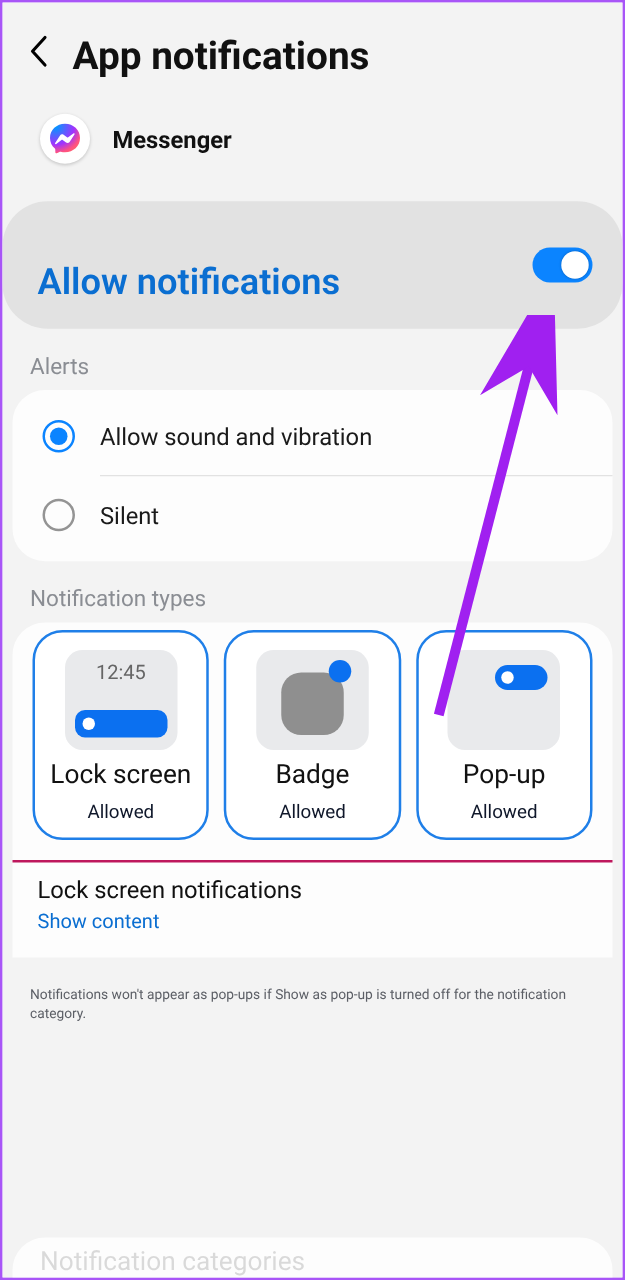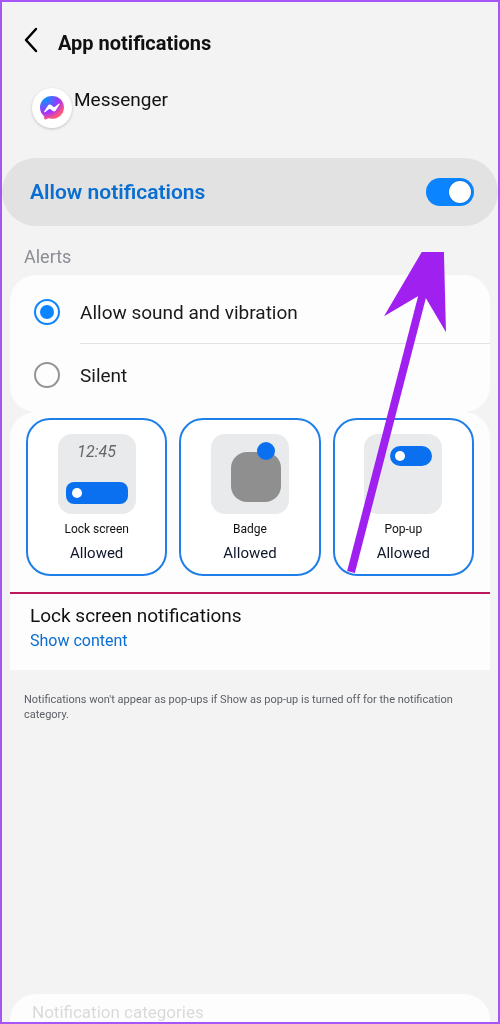--- a/index.html
+++ b/index.html
@@ -25,31 +25,32 @@
     align-items: center;
     padding: 24px 20px 16px 20px;
     gap: 18px;
   }
   .back-icon {
     font-size: 26px;
     font-weight: 300;
     color: #000;
   }
   .page-title {
-    font-size: 20px;
+    font-size: 31px;
     font-weight: 700;
     color: #111;
   }
 
   
   .app-row {
     display: flex;
-    align-items: flex-start;
-    gap: 2px;
+    align-items: center;
+    gap: 18px;
     padding: 12px 26px 24px 30px;
+    font-weight: bold;
   }
   .app-icon {
     width: 40px;
     height: 40px;
     border-radius: 50%;
     background: #fff;
     display: flex;
     align-items: center;
     justify-content: center;
     box-shadow: 0 1px 3px rgba(0,0,0,.2);
@@ -66,22 +67,23 @@
     padding: 20px 24px 20px 28px;
     background: #e2e2e2;
     border-radius: 36px;
     display: flex;
     align-items: center;
     justify-content: space-between;
     position: relative;
   }
   .allow-label {
     color: #0a6ed1;
-    font-size: 21px;
+    font-size: 29px;
     font-weight: 600;
+    margin-top: 28px;
   }
   .toggle {
     width: 48px;
     height: 28px;
     border-radius: 16px;
     position: relative;
   }
   .toggle.on {
     background: #0b84ff;
   }
@@ -161,28 +163,27 @@
     border: 2px solid #1f7fe8;
     border-radius: 24px;
     background: #fff;
     padding: 14px 8px 12px 8px;
     display: flex;
     flex-direction: column;
     align-items: center;
     gap: 8px;
   }
   .type-thumb {
-    width: 78px; max-width: 100%;
+    width: 90px; max-width: 100%;
     height: 80px;
     background: #e9eaec;
     border-radius: 14px;
     position: relative;
-    font-style: italic;
-  }
-  .type-name { font-size: 12px; color: #111; }
+  }
+  .type-name { font-size: 21px; color: #111; }
   .type-status { font-size: 15px; color: #0f172a; }
 
   
   .ls-time {
     position: absolute;
     top: 8px; left: 0; right: 0;
     text-align: center;
     font-size: 16px;
     color: #666;
   }
@@ -263,21 +264,21 @@
 
   
   .bottom-partial {
     position: absolute;
     bottom: 0; left: 0; right: 0;
     padding: 8px 22px 0 22px;
     background: #fdfdfd;
     margin: 0 8px;
     border-radius: 26px 26px 0 0;
   }
-  .bp-text { font-size: 17px; color: #111; }
+  .bp-text { font-size: 21px; color: #111; }
 </style>
 </head>
 <body>
 
 <div class="screen">
 
   <div class="header">
     <div class="back-icon">
       <svg width="18" height="28" viewBox="0 0 18 28">
           <path d="M14 3 L4 14 L14 25" stroke="#000" stroke-width="2.5" fill="none" stroke-linecap="round" stroke-linejoin="round"></path>
@@ -318,20 +319,21 @@
       <div class="radio selected"></div>
       <span class="label">Allow sound and vibration</span>
     </div>
     <div class="divider"></div>
     <div class="alert-option">
       <div class="radio"></div>
       <span class="label">Silent</span>
     </div>
   </div>
 
+  <div class="section-label">Notification types</div>
 
   <div class="types-row">
     <div class="type-card">
       <div class="type-thumb">
         <div class="ls-time">12:45</div>
         <div class="ls-bar"></div>
       </div>
       <div class="type-name">Lock screen</div>
       <div class="type-status">Allowed</div>
     </div>

